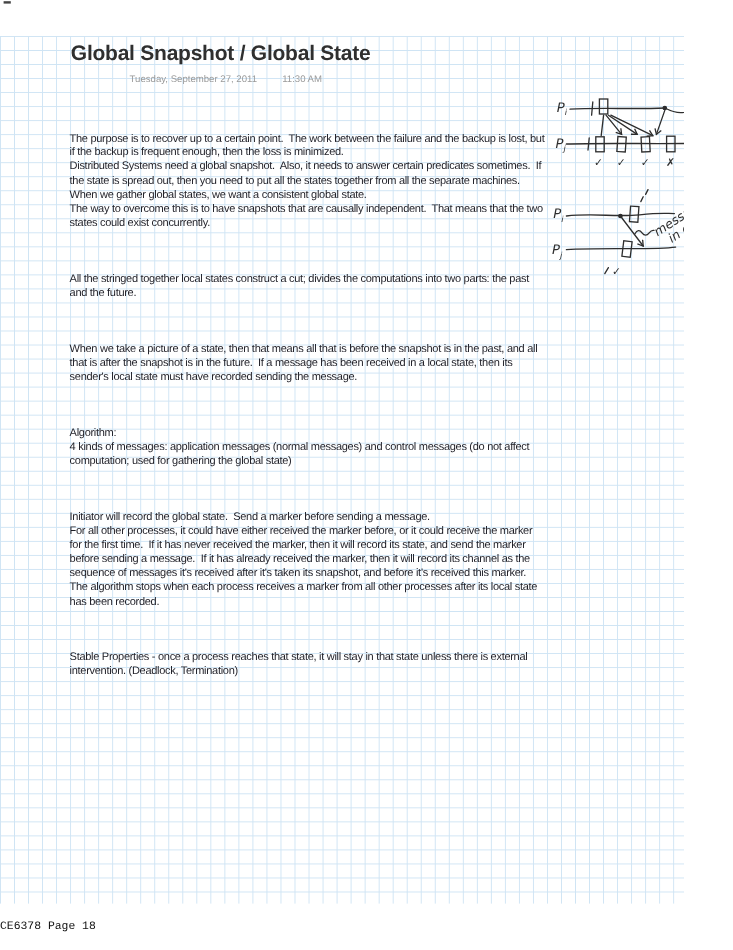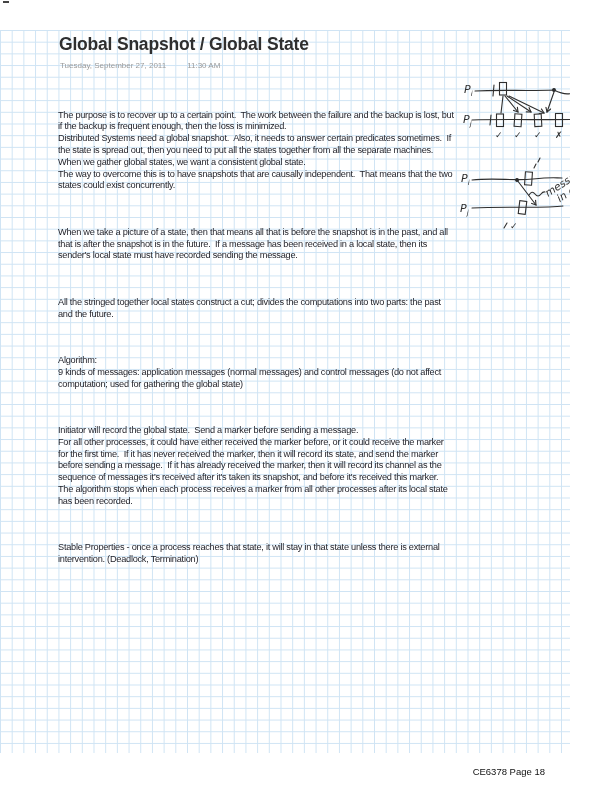--- a/index.html
+++ b/index.html
@@ -18,37 +18,37 @@
       linear-gradient(to bottom, var(--grid) 1px, transparent 1px);
     background-size:11.7px 11.7px;
   }
   .speck{position:absolute; left:3px; top:1px; width:6px; height:2px; background:#444;}
   .title{
     position:absolute; left:59px; top:34px; width:380px;
     font-size:17.5px; font-weight:bold; letter-spacing:-0.2px; color:var(--title);
   }
   .dateline{
     position:absolute; left:60px; top:61px; width:300px;
-    font-size:8px; color:var(--datecolor);
+    font-size:8px; color:var(--datecolor);padding-left:48px;
   }
   .dateline .time{margin-left:21px;}
   .notes{
     position:absolute; left:58px; top:86px; width:420px;
     font-size:9.2px; line-height:11.8px; letter-spacing:-0.25px;
     color:var(--text); white-space:pre;
   }
   .notes p{margin:0 0 11px 0; white-space:pre;}
   .diagram{position:absolute;}
   .d1{left:458px; top:74px;}
   .d2{left:455px; top:153px;}
   svg text{fill:var(--ink); font-family:"DejaVu Sans", sans-serif;}
   .hand{font-style:italic;}
   .footer{
-    position:absolute; top:766px; left:0; width:545px; text-align:right;
-    font-family:Liberation Sans, sans-serif; font-size:9.5px; color:var(--footer);
+    position:absolute; top:766px; left:0; width:545px; text-align:left;
+    font-family:Liberation Mono, monospace; font-size:9.5px; color:var(--footer);
   }
 </style>
 </head>
 <body>
 
 <div class="sheet">
   <div class="gridpaper"></div>
   <div class="speck"></div>
 
   <div class="title">Global Snapshot / Global State</div>
@@ -58,27 +58,27 @@
   </div>
 
   <div class="notes">
     <p>The purpose is to recover up to a certain point.  The work between the failure and the backup is lost, but
 if the backup is frequent enough, then the loss is minimized.
 Distributed Systems need a global snapshot.  Also, it needs to answer certain predicates sometimes.  If
 the state is spread out, then you need to put all the states together from all the separate machines.
 When we gather global states, we want a consistent global state.
 The way to overcome this is to have snapshots that are causally independent.  That means that the two
 states could exist concurrently.</p>
+    <p>All the stringed together local states construct a cut; divides the computations into two parts: the past
+and the future.</p>
     <p>When we take a picture of a state, then that means all that is before the snapshot is in the past, and all
 that is after the snapshot is in the future.  If a message has been received in a local state, then its
 sender's local state must have recorded sending the message.</p>
-    <p>All the stringed together local states construct a cut; divides the computations into two parts: the past
-and the future.</p>
     <p>Algorithm:
-9 kinds of messages: application messages (normal messages) and control messages (do not affect
+4 kinds of messages: application messages (normal messages) and control messages (do not affect
 computation; used for gathering the global state)</p>
     <p>Initiator will record the global state.  Send a marker before sending a message.
 For all other processes, it could have either received the marker before, or it could receive the marker
 for the first time.  If it has never received the marker, then it will record its state, and send the marker
 before sending a message.  If it has already received the marker, then it will record its channel as the
 sequence of messages it's received after it's taken its snapshot, and before it's received this marker.
 The algorithm stops when each process receives a marker from all other processes after its local state
 has been recorded.</p>
     <p>Stable Properties - once a process reaches that state, it will stay in that state unless there is external
 intervention. (Deadlock, Termination)</p>

